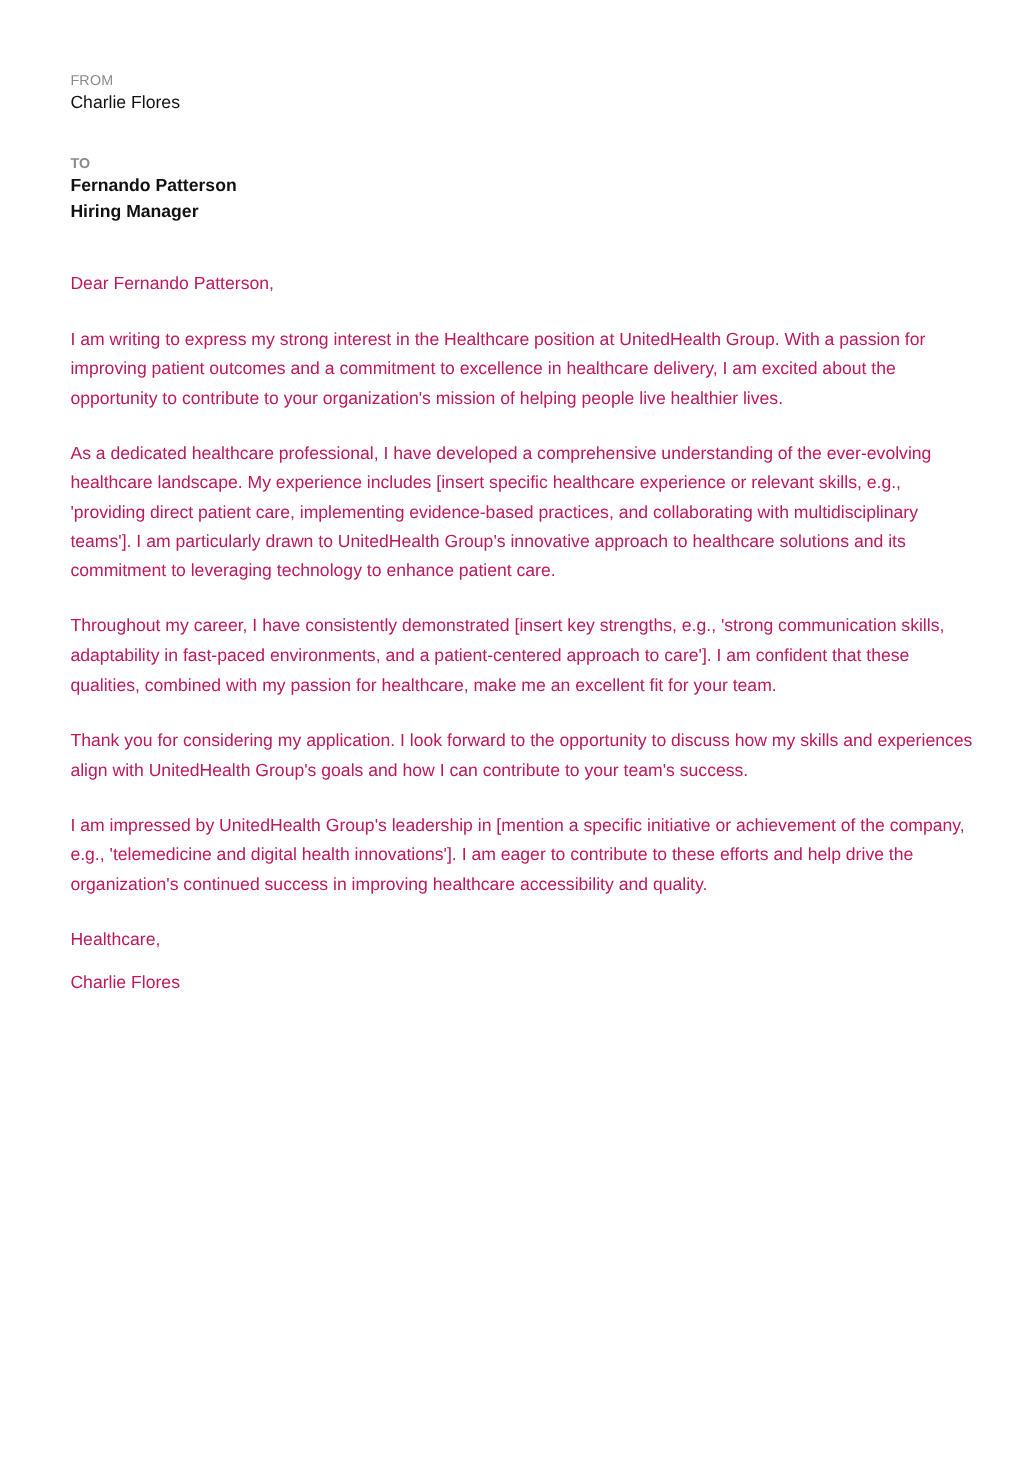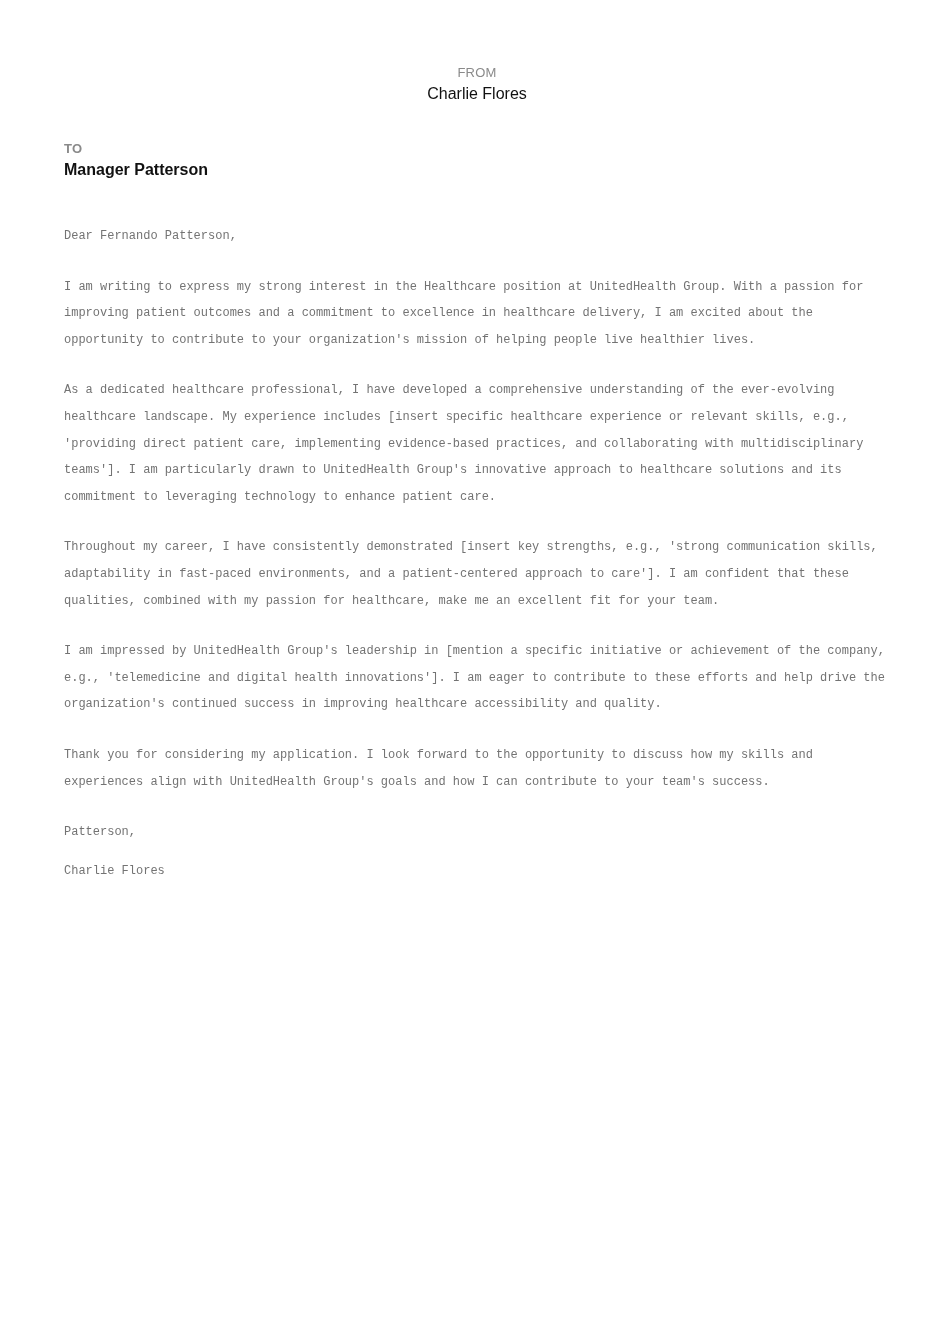--- a/index.html
+++ b/index.html
@@ -25,53 +25,53 @@
       letter-spacing: 0.2px;
       line-height: 18px;
       margin: 0;
     }
     .hdr-line {
       font-size: 16px;
       color: #111111;
       line-height: 23px;
       margin: 0;
     }
-    .block-from { margin-top: 0; text-align: center; }
+    .block-from { margin-top: 0; }
     .block-to { margin-top: 35px; font-weight: bold; }
     .body-text {
-      color: #737373;
-      font-size: 12px;
+      color: #be185d;
+      font-size: 16px;
       line-height: 26.6px;
-      font-family: Liberation Mono, monospace;
     }
     .salutation { margin-top: 42px; margin-bottom: 0; }
     .para { margin: 24px 0 0 0; }
     .closing { margin-top: 24px; margin-bottom: 0; }
     .signature { margin-top: 12px; margin-bottom: 0; }
     p { margin: 0; }
   </style>
 </head>
 <body>
 
 <div class="page">
 
   <div class="block-from">
     <p class="label">FROM</p>
     <p class="hdr-line">Charlie Flores</p>
   </div>
 
   <div class="block-to">
     <p class="label">TO</p>
-    <p class="hdr-line">Manager Patterson</p>
+    <p class="hdr-line">Fernando Patterson</p>
+    <p class="hdr-line">Hiring Manager</p>
   </div>
 
   <div class="letter-body body-text">
     <p class="salutation">Dear Fernando Patterson,</p>
     <p class="para">I am writing to express my strong interest in the Healthcare position at UnitedHealth Group. With a passion for improving patient outcomes and a commitment to excellence in healthcare delivery, I am excited about the opportunity to contribute to your organization's mission of helping people live healthier lives.</p>
     <p class="para">As a dedicated healthcare professional, I have developed a comprehensive understanding of the ever-evolving healthcare landscape. My experience includes [insert specific healthcare experience or relevant skills, e.g., 'providing direct patient care, implementing evidence-based practices, and collaborating with multidisciplinary teams']. I am particularly drawn to UnitedHealth Group's innovative approach to healthcare solutions and its commitment to leveraging technology to enhance patient care.</p>
     <p class="para">Throughout my career, I have consistently demonstrated [insert key strengths, e.g., 'strong communication skills, adaptability in fast-paced environments, and a patient-centered approach to care']. I am confident that these qualities, combined with my passion for healthcare, make me an excellent fit for your team.</p>
+    <p class="para">Thank you for considering my application. I look forward to the opportunity to discuss how my skills and experiences align with UnitedHealth Group's goals and how I can contribute to your team's success.</p>
     <p class="para">I am impressed by UnitedHealth Group's leadership in [mention a specific initiative or achievement of the company, e.g., 'telemedicine and digital health innovations']. I am eager to contribute to these efforts and help drive the organization's continued success in improving healthcare accessibility and quality.</p>
-    <p class="para">Thank you for considering my application. I look forward to the opportunity to discuss how my skills and experiences align with UnitedHealth Group's goals and how I can contribute to your team's success.</p>
-    <p class="closing">Patterson,</p>
+    <p class="closing">Healthcare,</p>
     <p class="signature">Charlie Flores</p>
   </div>
 
 </div>
 
 </body></html>

